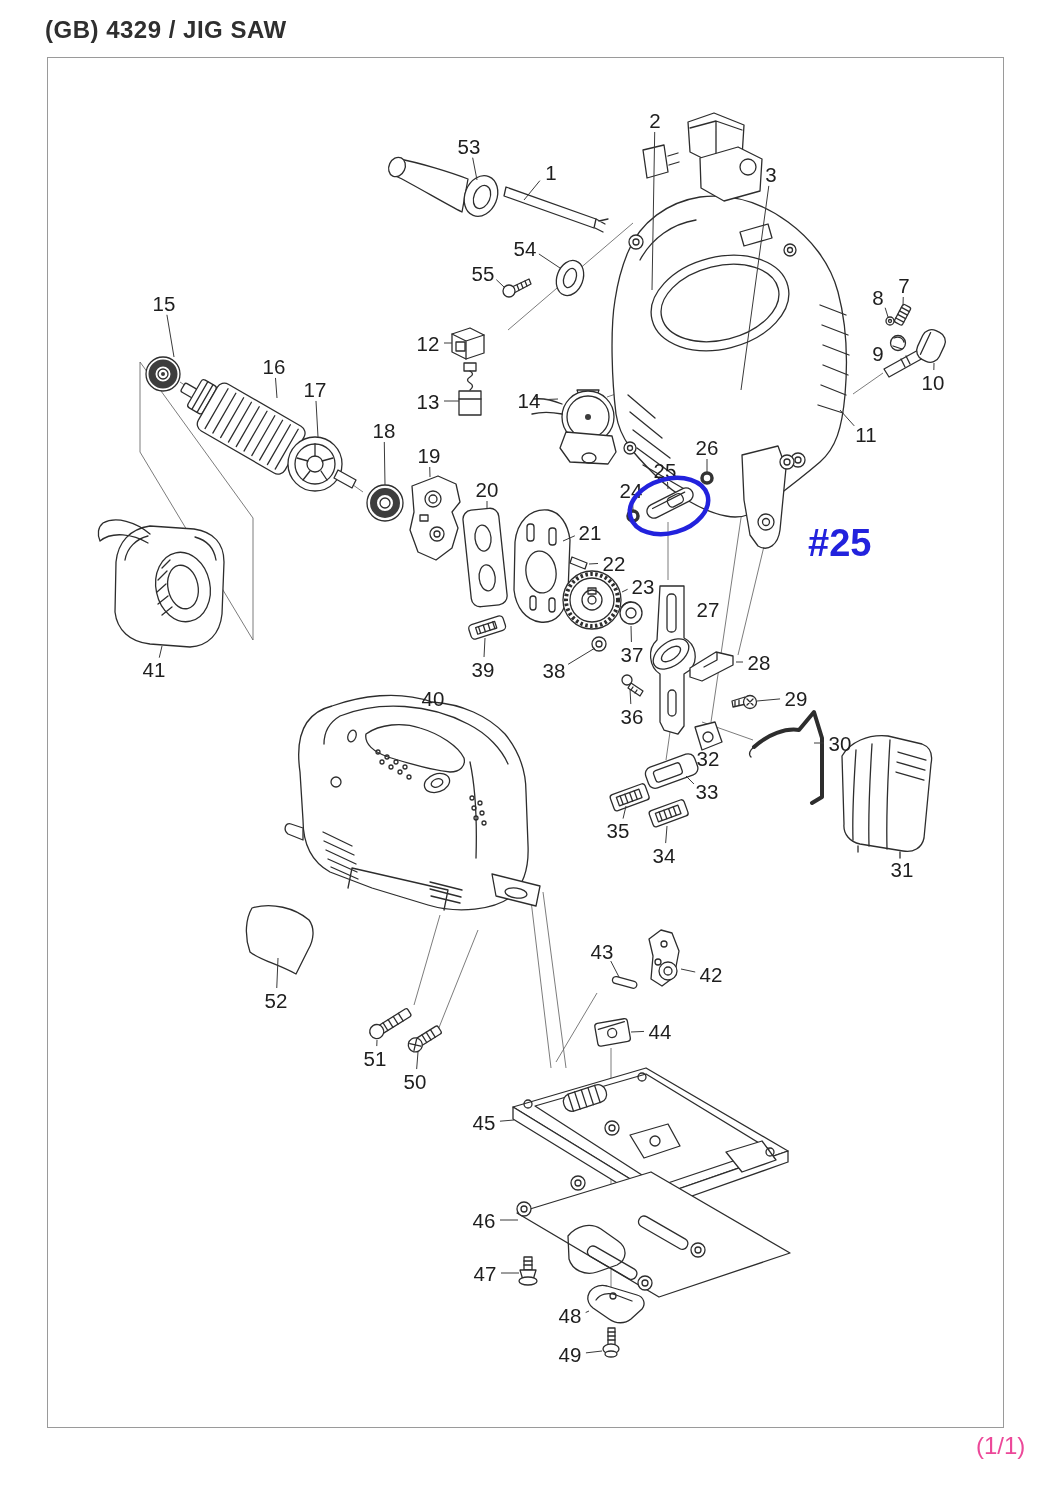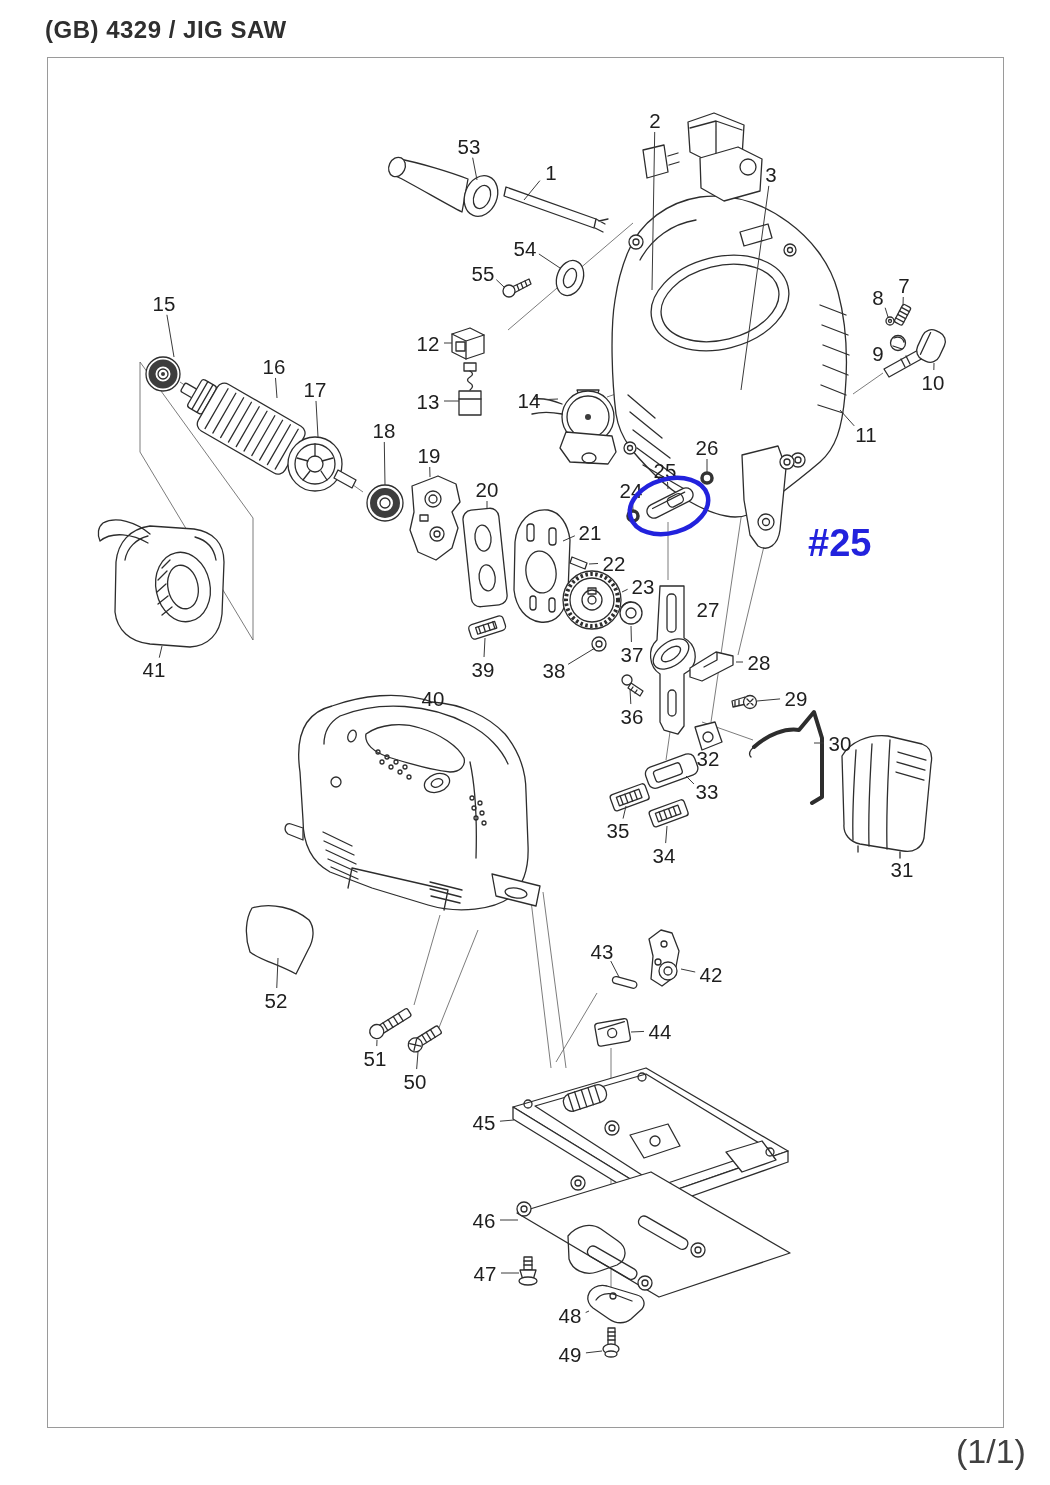--- a/index.html
+++ b/index.html
@@ -1,21 +1,21 @@
 <!DOCTYPE html>
 <html><head>
 <meta charset="utf-8">
 <style>
   html,body{margin:0;padding:0;background:#fff;}
   .page{position:relative;width:1050px;height:1485px;background:#fff;overflow:hidden;
         font-family:"Liberation Sans",sans-serif;}
   .title{position:absolute;left:45px;top:16px;font-size:24px;font-weight:bold;color:#2f2f2f;
          letter-spacing:0.5px;}
   .frame{position:absolute;left:47px;top:57px;width:955px;height:1369px;border:1px solid #9a9a9a;}
-  .pageno{position:absolute;left:956px;top:1432px;font-size:34px;color:#404040;}
+  .pageno{position:absolute;left:976px;top:1432px;font-size:24px;color:#ec4899;}
   svg.diagram{position:absolute;left:0;top:0;}
   .s{stroke:#2d2d2d;fill:none;stroke-width:1.3;stroke-linejoin:round;stroke-linecap:round;}
   .f{stroke:#2d2d2d;fill:#ffffff;stroke-width:1.3;stroke-linejoin:round;}
   .thin{stroke:#5a5a5a;stroke-width:0.8;fill:none;}
   .leader{stroke:#3a3a3a;stroke-width:1;}
   .dk{fill:#3c3c3c;stroke:none;}
   .plabel{font-family:"Liberation Sans",sans-serif;font-size:20.5px;fill:#1e1e1e;
           text-anchor:middle;dominant-baseline:central;}
   .hl-text{font-family:"Liberation Sans",sans-serif;font-size:38px;font-weight:bold;}
 </style>

